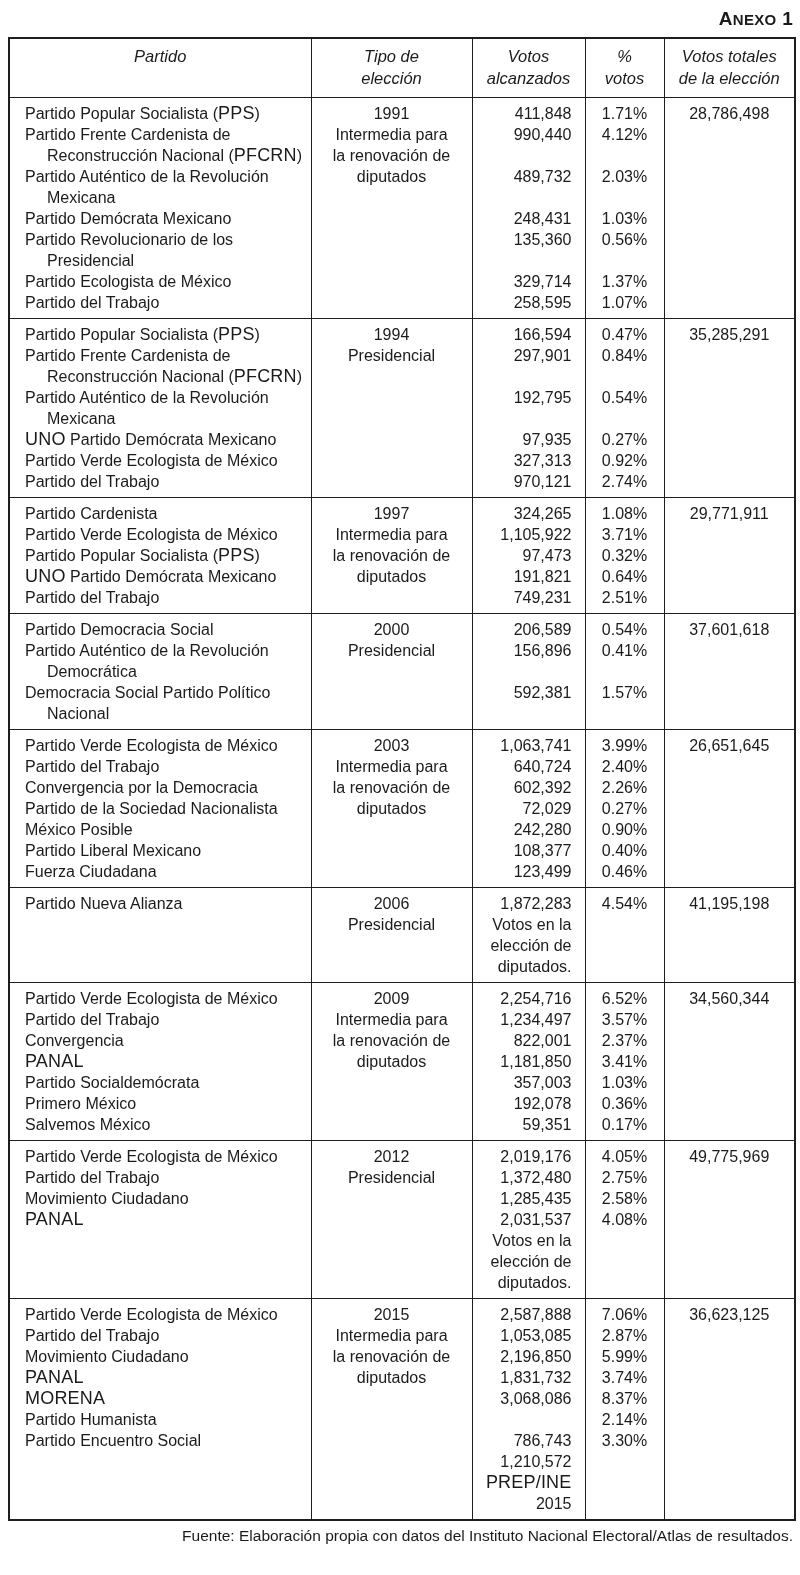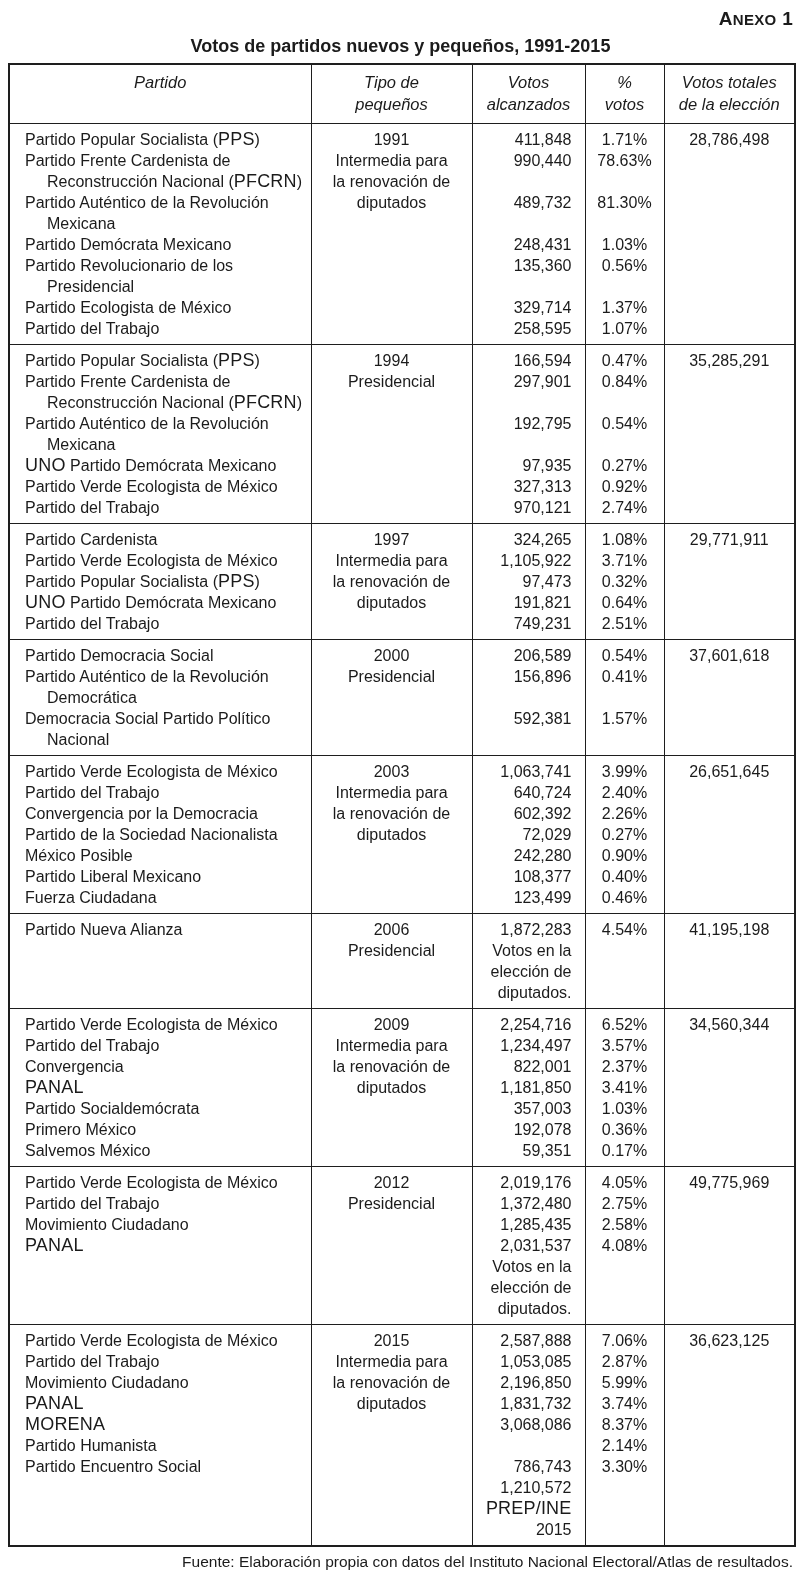--- a/index.html
+++ b/index.html
@@ -38,38 +38,37 @@
   .sc{font-size:18px;letter-spacing:.2px;}
   .footer{font-size:15.5px;line-height:20px;padding:5px 0 0 1px;text-align:right;}
 </style>
 </head>
 <body>
 
 <div class="page">
 
   <div class="title"><span>A</span><span class="sc-t">NEXO</span><span> 1</span></div>
 
-  <div class="subtitle">Votos de partidos nuevos y pequeños, 1991-2015</div>
 
   <table class="votes">
     <colgroup>
       <col style="width:302px">
       <col style="width:161px">
       <col style="width:113px">
       <col style="width:79px">
       <col style="width:131px">
     </colgroup>
     <thead>
       <tr>
         <th>
             <div class="hln">Partido</div>
           </th>
         <th>
             <div class="hln">Tipo de</div>
-            <div class="hln">pequeños</div>
+            <div class="hln">elección</div>
           </th>
         <th>
             <div class="hln">Votos</div>
             <div class="hln">alcanzados</div>
           </th>
         <th>
             <div class="hln">%</div>
             <div class="hln">votos</div>
           </th>
         <th>
@@ -111,23 +110,23 @@
             <div class="ln">489,732</div>
             <div class="ln">&nbsp;</div>
             <div class="ln">248,431</div>
             <div class="ln">135,360</div>
             <div class="ln">&nbsp;</div>
             <div class="ln">329,714</div>
             <div class="ln">258,595</div>
           </td>
           <td class="c-pct">
             <div class="ln">1.71%</div>
-            <div class="ln">78.63%</div>
-            <div class="ln">&nbsp;</div>
-            <div class="ln">81.30%</div>
+            <div class="ln">4.12%</div>
+            <div class="ln">&nbsp;</div>
+            <div class="ln">2.03%</div>
             <div class="ln">&nbsp;</div>
             <div class="ln">1.03%</div>
             <div class="ln">0.56%</div>
             <div class="ln">&nbsp;</div>
             <div class="ln">1.37%</div>
             <div class="ln">1.07%</div>
           </td>
           <td class="c-total">
             <div class="ln">28,786,498</div>
             <div class="ln">&nbsp;</div>

